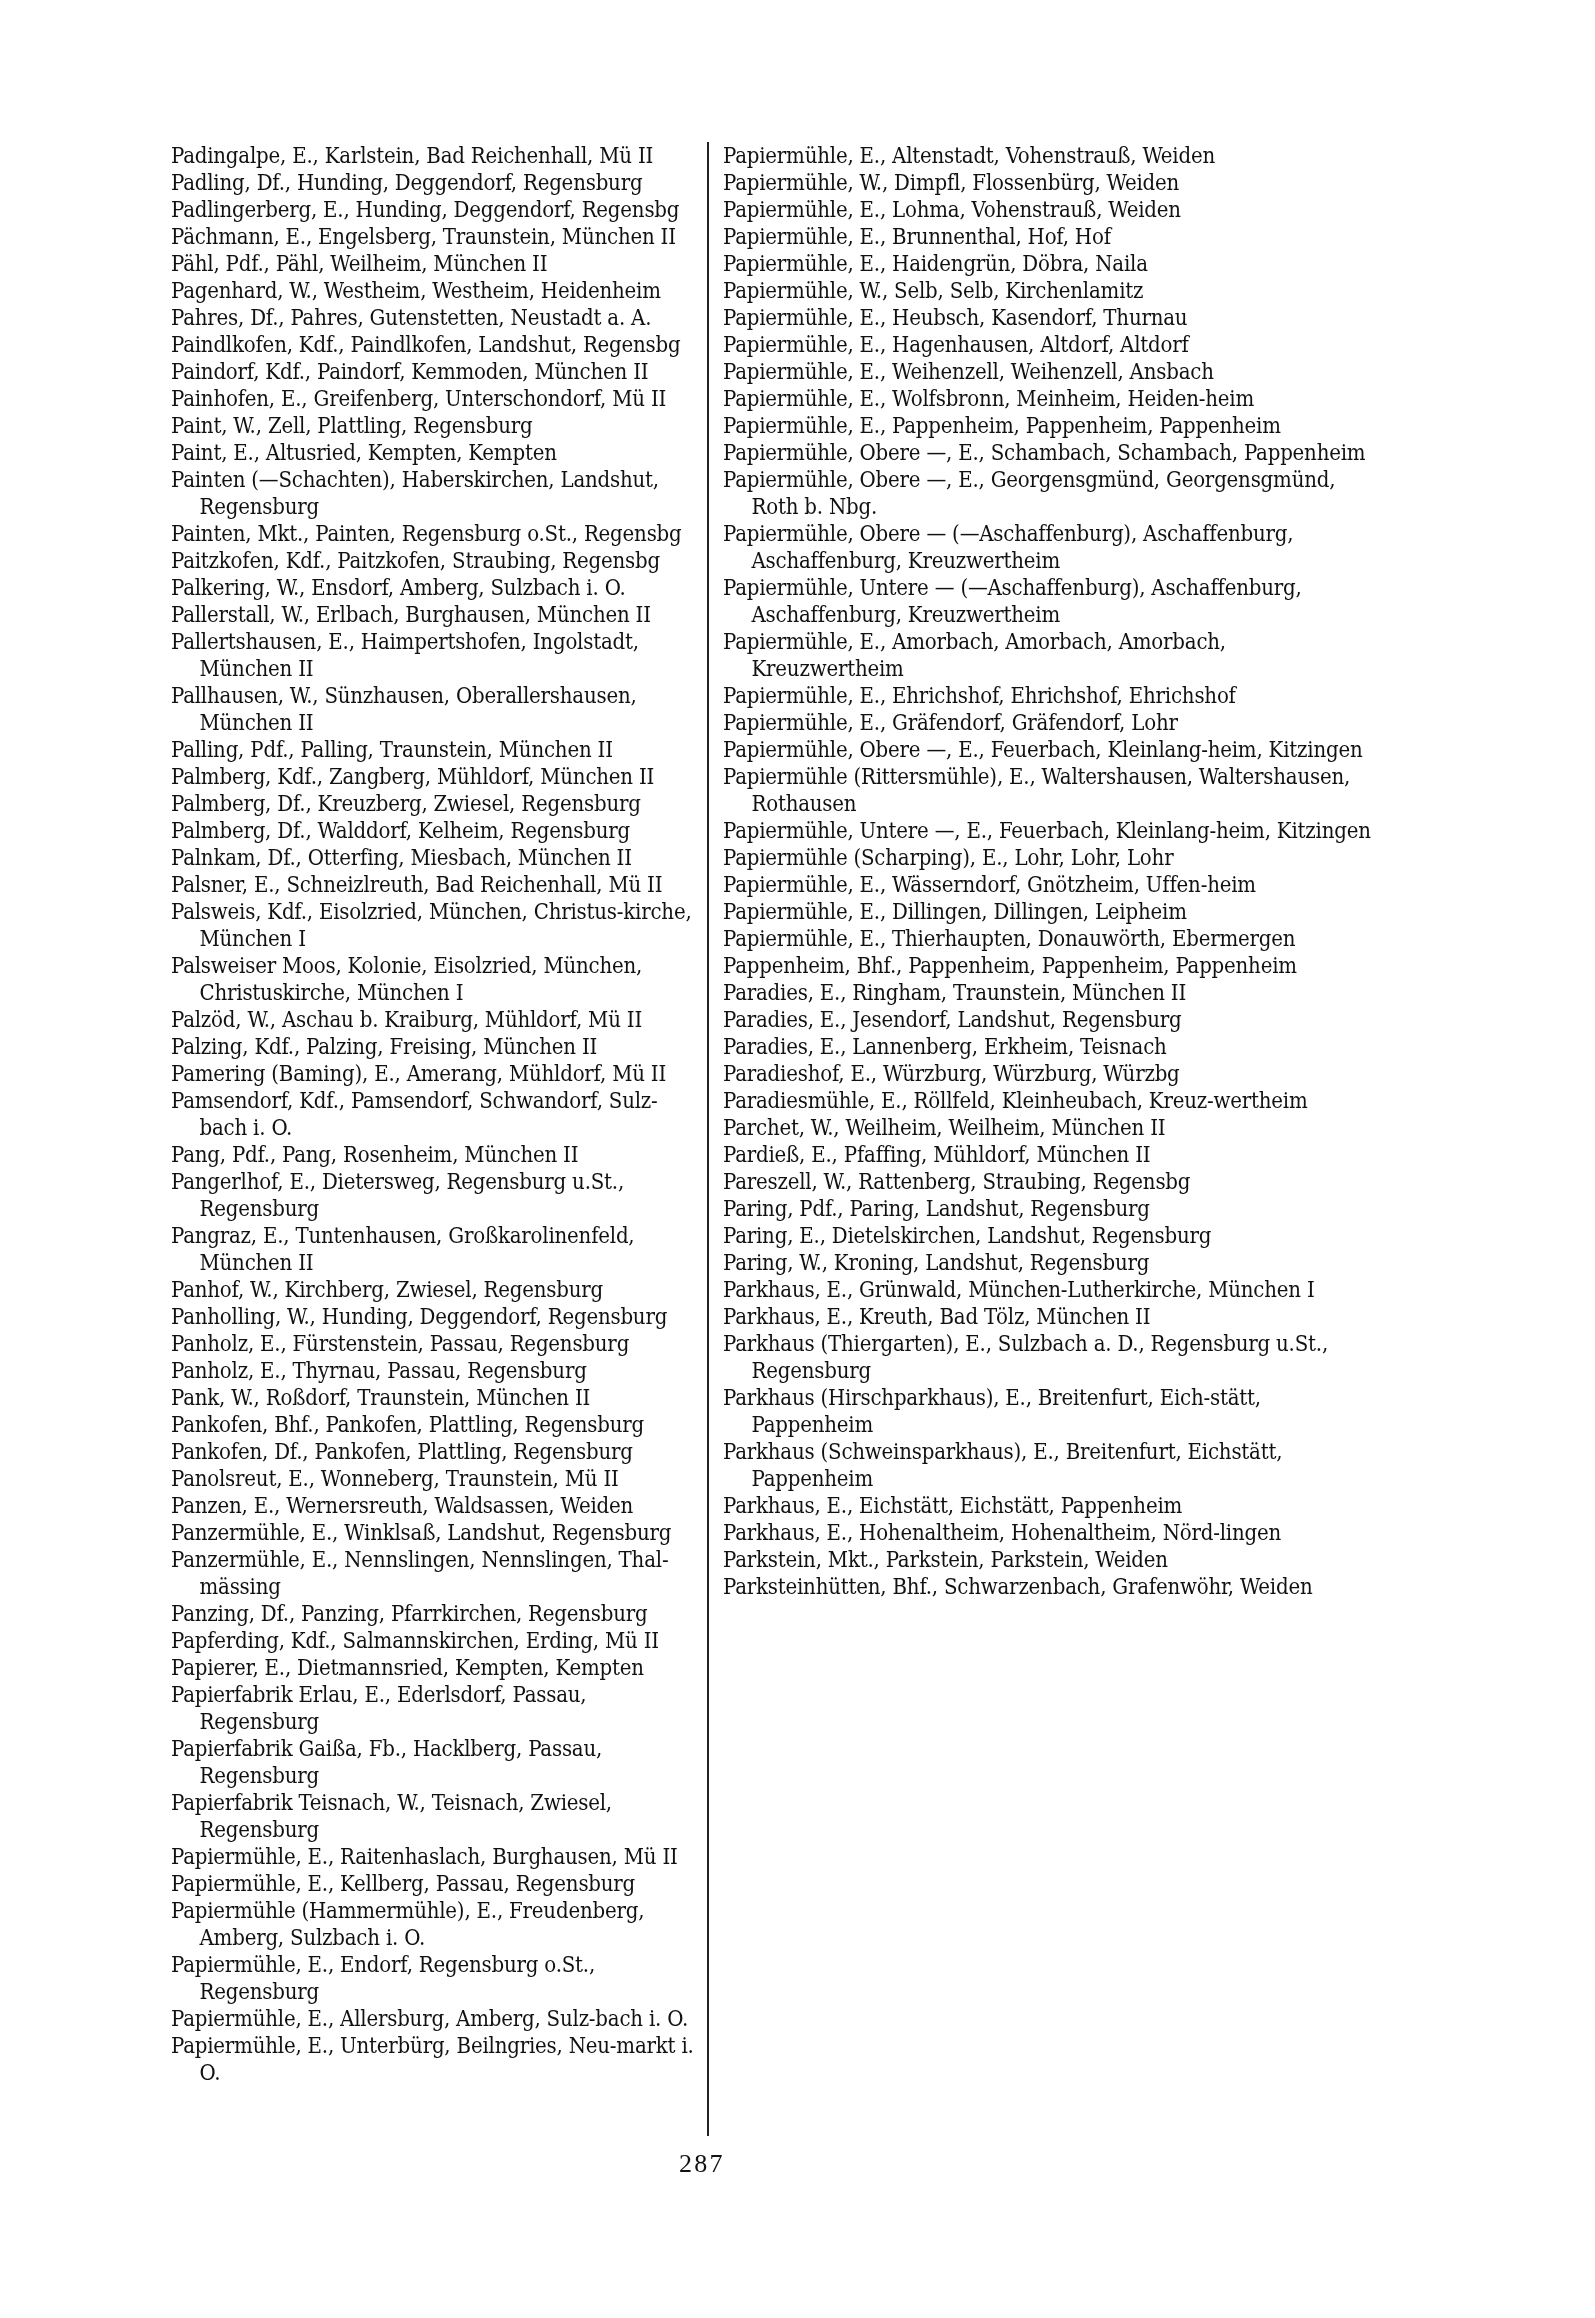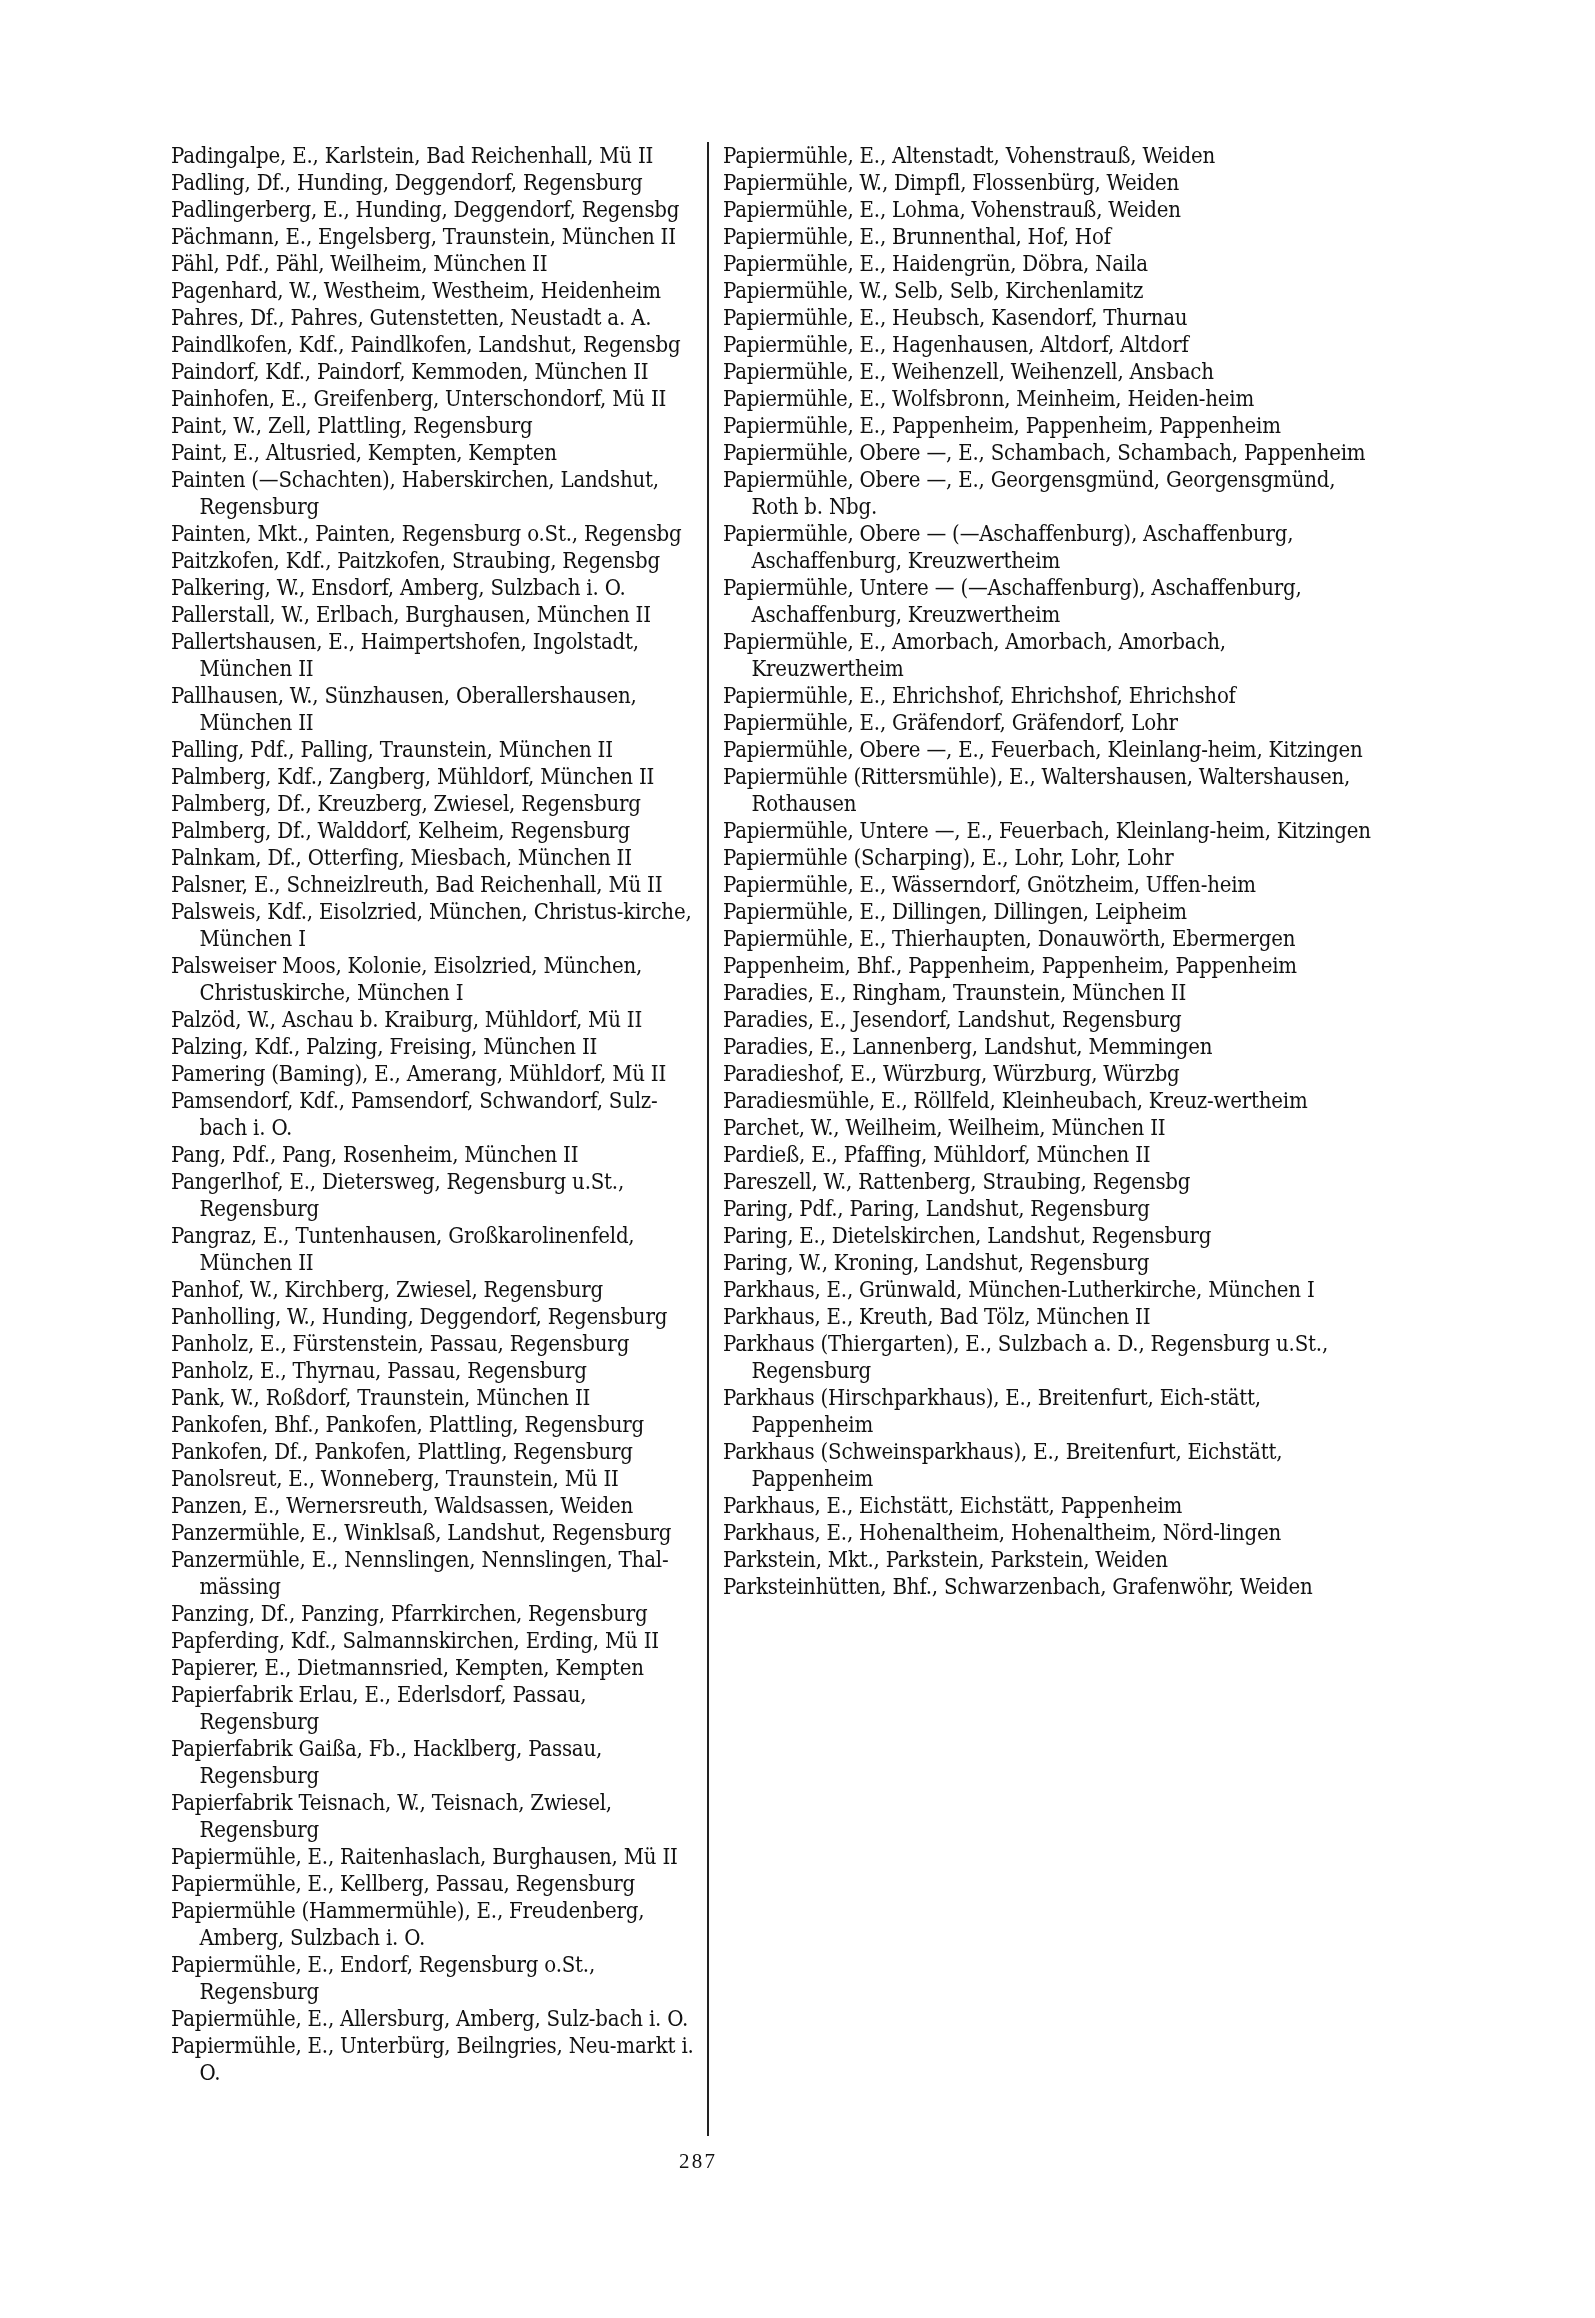--- a/index.html
+++ b/index.html
@@ -4,21 +4,21 @@
 <style>
   html, body { margin: 0; padding: 0; background: #ffffff; }
   body { width: 1596px; height: 2319px; position: relative; overflow: hidden;
          font-family: "DejaVu Serif", "Liberation Serif", serif; color: #111; }
   .col { position: absolute; top: 142px; }
   .col-left { left: 171px; width: 530px; }
   .col-right { left: 723px; width: 661px; }
   .entry { font-size: 22px; line-height: 27px; padding-left: 28.5px; text-indent: -28.5px;
            white-space: normal; letter-spacing: -0.2px; font-stretch: condensed; }
   .divider { position: absolute; left: 707px; top: 142px; width: 2.3px; height: 1994px; background: #222; }
-  .page-number { position: absolute; left: 679px; top: 2149px; font-size: 21px;
+  .page-number { position: absolute; left: 679px; top: 2149px; font-size: 26px;
                  font-family: "Liberation Serif", serif; letter-spacing: 2.3px; }
 </style>
 </head>
 <body>
 
 <div>
   <div class="col col-left" id="left-col">
       <div class="entry">Padingalpe, E., Karlstein, Bad Reichenhall, Mü II</div>
       <div class="entry">Padling, Df., Hunding, Deggendorf, Regensburg</div>
       <div class="entry">Padlingerberg, E., Hunding, Deggendorf, Regensbg</div>
@@ -100,21 +100,21 @@
       <div class="entry">Papiermühle, Obere —, E., Feuerbach, Kleinlang-heim, Kitzingen</div>
       <div class="entry">Papiermühle (Rittersmühle), E., Waltershausen, Waltershausen, Rothausen</div>
       <div class="entry">Papiermühle, Untere —, E., Feuerbach, Kleinlang-heim, Kitzingen</div>
       <div class="entry">Papiermühle (Scharping), E., Lohr, Lohr, Lohr</div>
       <div class="entry">Papiermühle, E., Wässerndorf, Gnötzheim, Uffen-heim</div>
       <div class="entry">Papiermühle, E., Dillingen, Dillingen, Leipheim</div>
       <div class="entry">Papiermühle, E., Thierhaupten, Donauwörth, Ebermergen</div>
       <div class="entry">Pappenheim, Bhf., Pappenheim, Pappenheim, Pappenheim</div>
       <div class="entry">Paradies, E., Ringham, Traunstein, München II</div>
       <div class="entry">Paradies, E., Jesendorf, Landshut, Regensburg</div>
-      <div class="entry">Paradies, E., Lannenberg, Landshut, Memmingen</div>
+      <div class="entry">Paradies, E., Lannenberg, Erkheim, Teisnach</div>
       <div class="entry">Paradieshof, E., Würzburg, Würzburg, Würzbg</div>
       <div class="entry">Paradiesmühle, E., Röllfeld, Kleinheubach, Kreuz-wertheim</div>
       <div class="entry">Parchet, W., Weilheim, Weilheim, München II</div>
       <div class="entry">Pardieß, E., Pfaffing, Mühldorf, München II</div>
       <div class="entry">Pareszell, W., Rattenberg, Straubing, Regensbg</div>
       <div class="entry">Paring, Pdf., Paring, Landshut, Regensburg</div>
       <div class="entry">Paring, E., Dietelskirchen, Landshut, Regensburg</div>
       <div class="entry">Paring, W., Kroning, Landshut, Regensburg</div>
       <div class="entry">Parkhaus, E., Grünwald, München-Lutherkirche, München I</div>
       <div class="entry">Parkhaus, E., Kreuth, Bad Tölz, München II</div>

